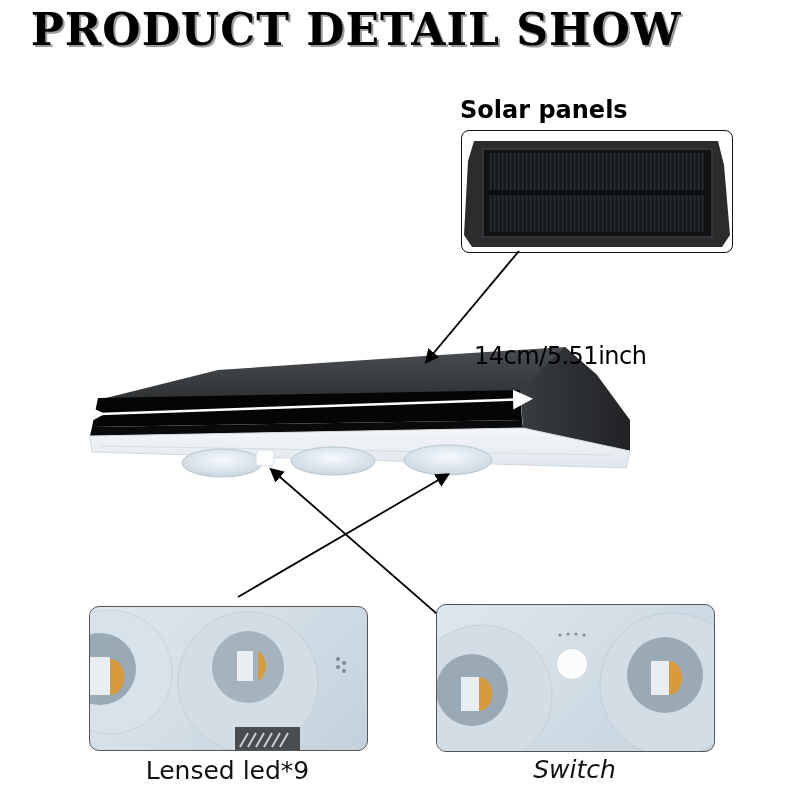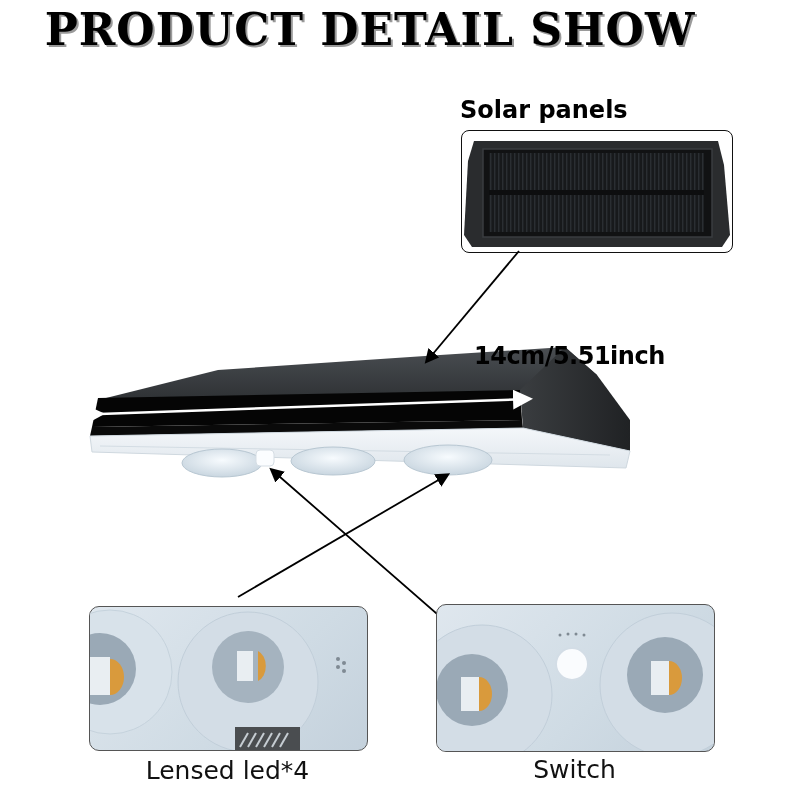--- a/index.html
+++ b/index.html
@@ -3,46 +3,45 @@
 <meta charset="utf-8">
 <style>
   html, body { margin:0; padding:0; background:#ffffff; }
   body { width:800px; height:800px; position:relative; overflow:hidden; font-family:"DejaVu Serif", serif; }
   .abs { position:absolute; }
   .title {
     left:0; top:4px; width:712px; text-align:center;
     font-family:"DejaVu Serif", serif; font-weight:bold; font-size:44px; letter-spacing:1px;
     color:#000; text-shadow: 2px 2px 0 #9a9a9a;
     font-variant: small-caps;
-    padding-left: 14px;
   }
   .solar-label {
     left:460px; top:96px; width:268px; text-align:left;
     font-family:"DejaVu Sans", sans-serif; font-weight:bold; font-size:24px; color:#000;
   }
   .solar-box {
     left:461px; top:130px; width:270px; height:121px;
     border:1.5px solid #111; border-radius:8px; background:#fff; overflow:hidden;
   }
   .dim-label {
     left:474px; top:342px;
-    font-family:"DejaVu Sans", sans-serif; font-weight:bold; font-size:24px; color:#000;
+    font-family:"DejaVu Sans", sans-serif; font-weight:normal; font-size:24px; color:#000;
     letter-spacing:-0.5px;
   }
   .thumb {
     border:1.5px solid #555; border-radius:10px; overflow:hidden;
     background:linear-gradient(135deg,#dfe7ee 0%,#cfdbe4 60%,#c4d1dc 100%);
   }
   .thumb-led { left:89px; top:606px; width:277px; height:143px; }
   .thumb-switch { left:436px; top:604px; width:277px; height:146px; }
   .cap {
     font-family:"DejaVu Sans", sans-serif; font-size:25px; color:#111; text-align:center;
   }
   .cap-led { left:89px; top:756px; width:277px; }
-  .cap-switch { left:436px; top:755px; width:277px; }
+  .cap-switch { left:436px; top:755px; width:277px;font-style:italic; }
   svg { display:block; }
 </style>
 </head>
 <body>
 
 <div class="abs title">PRODUCT DETAIL SHOW</div>
 
 <div class="abs solar-label">Solar panels</div>
 <div class="abs solar-box">
   <svg width="270" height="121" viewBox="0 0 270 121">
@@ -133,21 +132,21 @@
         <line x1="190" y1="140" x2="198" y2="126"></line>
     </g>
     <g fill="#7f8a93">
         <circle cx="248" cy="52" r="2"></circle>
         <circle cx="254" cy="56" r="2"></circle>
         <circle cx="248" cy="60" r="2"></circle>
         <circle cx="254" cy="64" r="2"></circle>
       </g>
   </svg>
 </div>
-<div class="abs cap cap-led">Lensed led*4</div>
+<div class="abs cap cap-led">Lensed led*9</div>
 
 <div class="abs thumb thumb-switch">
   <svg width="277" height="146" viewBox="0 0 277 146">
     <circle cx="45" cy="90" r="70" fill="#d3dde6" stroke="#c1ced9" stroke-width="1"></circle>
     <circle cx="35" cy="85" r="36" fill="#9aa9b6"></circle>
     <rect x="24" y="72" width="18" height="34" fill="#e9eef2"></rect>
     <path d="M42,72 a13,17 0 0 1 0,34 z" fill="#d99a3c"></path>
     <circle cx="235" cy="80" r="72" fill="#d3dde6" stroke="#c1ced9" stroke-width="1"></circle>
     <circle cx="228" cy="70" r="38" fill="#9aa9b6"></circle>
     <rect x="214" y="56" width="18" height="34" fill="#e9eef2"></rect>

